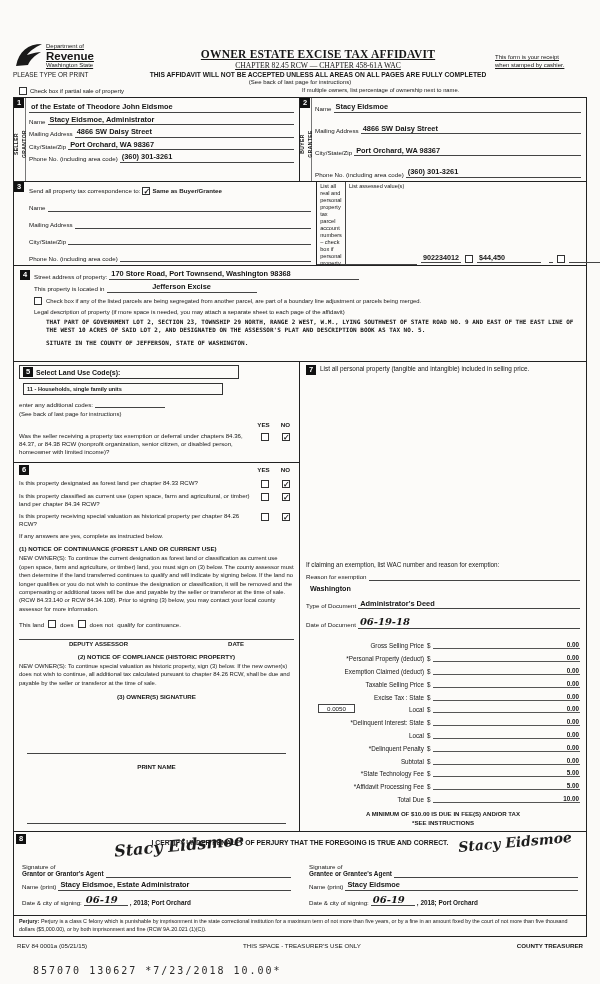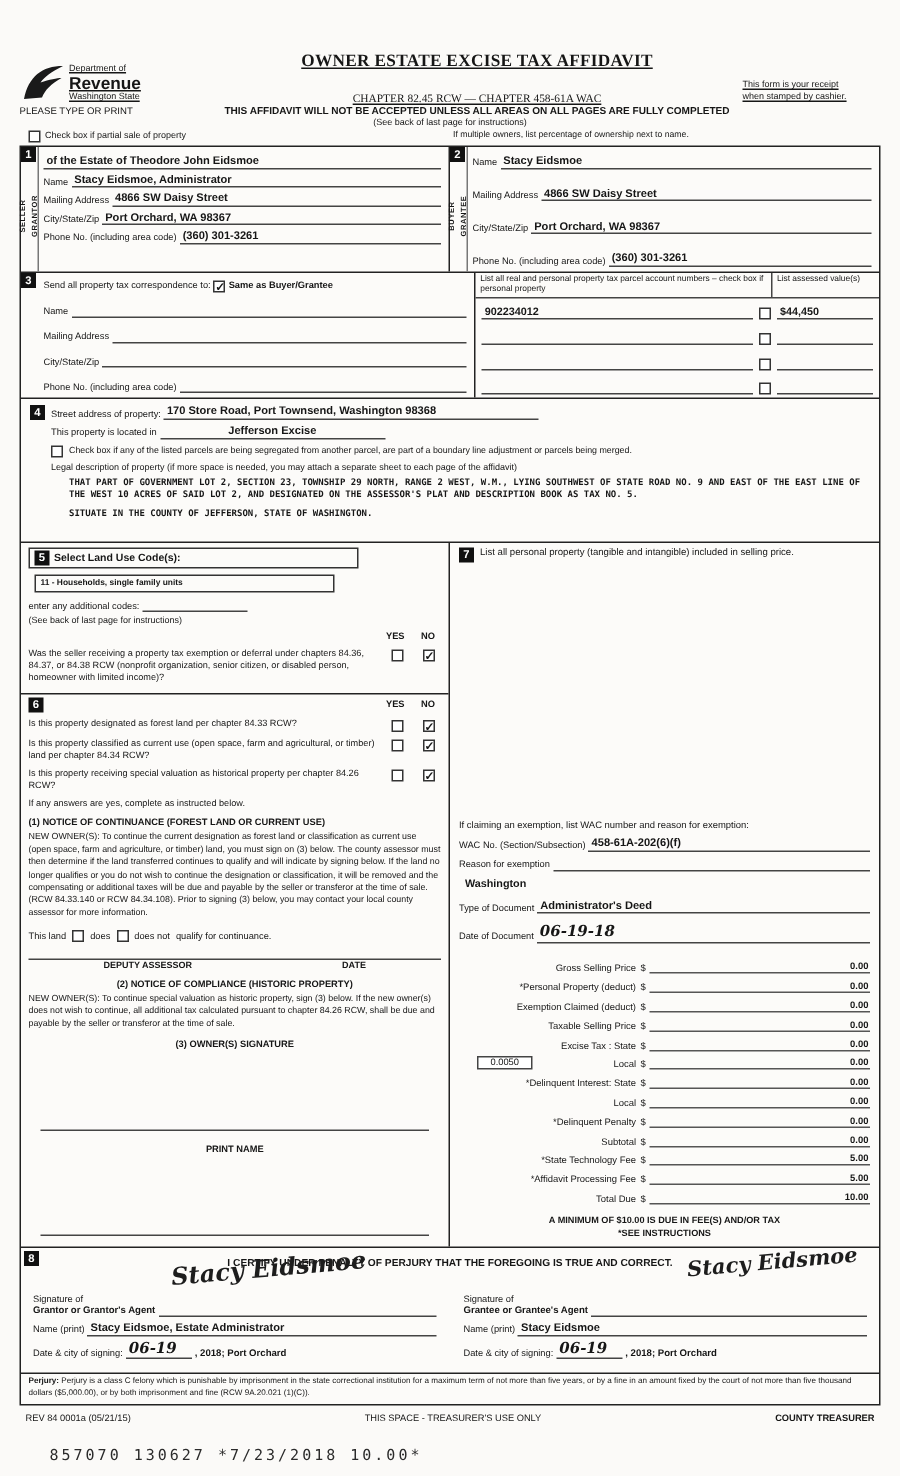--- a/index.html
+++ b/index.html
@@ -7,21 +7,21 @@
   body{background:#edecea;font-family:"Liberation Sans",sans-serif;color:#161616;}
   .page{position:relative;width:600px;height:984px;background:#fbfaf8;padding:24px 13px 0;overflow:hidden;}
   .b{font-weight:bold;}
   
   .hdr{display:flex;align-items:flex-end;height:46px;text-decoration:underline;}
   .logoblk{display:flex;gap:3px;width:128px;align-items:center;}
   .dept{font-size:6px;line-height:1.12;}
   .dept .rev{font-size:11.5px;font-weight:bold;}
   .titleblk{flex:1;text-align:center;padding-top:7px;}
   .title{font-family:"Liberation Serif",serif;font-size:11.5px;font-weight:bold;letter-spacing:.2px;}
-  .chapter{font-family:"Liberation Serif",serif;font-size:7.6px;margin-top:14px;}
+  .chapter{font-family:"Liberation Serif",serif;font-size:7.6px;margin-top:1px;}
   .receipt{width:92px;font-size:6px;line-height:1.3;padding-top:7px;}
   .preline{display:flex;align-items:flex-end;margin-top:1px;}
   .ptp{width:128px;font-size:6.4px;}
   .warn{flex:1;text-align:center;font-size:6.7px;font-weight:bold;}
   .sp92{width:92px;}
   .seeback{text-align:center;font-size:6px;margin:1px 0 2px;}
   .partialrow{display:flex;font-size:6px;margin:1px 2px 2px 6px;}
   .partialrow .left{width:50%;display:flex;align-items:center;gap:3px;}
   .partialrow .right{width:50%;font-size:5.8px;}
   .formbox{border:1px solid #222;background:#fcfbf9;}
@@ -38,21 +38,21 @@
   .vtxt span{display:block;}
   .sbf{flex:1;padding:2px 5px 3px 3px;display:flex;flex-direction:column;}
   .spread{justify-content:space-between;}
   .fr{display:flex;align-items:flex-end;margin-top:3px;}
   .fl{font-size:6.2px;white-space:nowrap;margin-right:2px;line-height:1.2;}
   .fv{flex:1;border-bottom:1px solid #444;font-size:7.4px;font-weight:bold;line-height:1.15;padding:0 2px;min-height:9px;}
   
   .s3{display:flex;border-bottom:1px solid #222;height:84px;}
   .s3l{width:53%;display:flex;border-right:1px solid #222;}
   .s3l .side{border-right:none;}
-  .s3r{width:47%;display:flex;flex-direction:column;font-size:5.6px;}
+  .s3r{width:47%;display:flex;font-size:5.6px;}
   .s3h{display:flex;border-bottom:1px solid #444;}
   .s3h1{flex:1;padding:1px 3px;line-height:1.25;}
   .s3h2{width:72px;border-left:1px solid #444;padding:1px 3px;}
   .prow{display:flex;align-items:flex-end;flex:1;padding:0 4px 2px;gap:4px;}
   .pn{flex:1;border-bottom:1px solid #444;font-size:7.2px;font-weight:bold;padding:0 2px;min-height:9px;}
   .pv{width:64px;border-bottom:1px solid #444;font-size:7.2px;font-weight:bold;padding:0 2px;min-height:9px;}
   
   .s4{border-bottom:1px solid #222;padding:3px 6px 4px;min-height:96px;}
   .s4 .short{flex:none;width:250px;}
   .s4 .short2{flex:none;width:150px;}
@@ -393,24 +393,20 @@
 
       <div class="rcol">
         <div class="s7head">
           <span class="bdg">7</span>
           <div class="s7t">List all personal property (tangible and intangible) included in selling price.</div>
         </div>
 
         <div class="exblock">
           <div class="exintro">If claiming an exemption, list WAC number and reason for exemption:</div>
           <div class="fr nfz">
-            <span class="fl">WAC No. (Section/Subsection)</span>
-            <span class="fv tv">458-61A-202(6)(f)</span>
-          </div>
-          <div class="fr nfz">
             <span class="fl">Reason for exemption</span>
             <span class="fv"></span>
           </div>
           <div class="inherit">Washington</div>
           <div class="fr doc">
             <span class="fl">Type of Document</span>
             <span class="fv tv">Administrator's Deed</span>
           </div>
           <div class="fr doc">
             <span class="fl">Date of Document</span>

